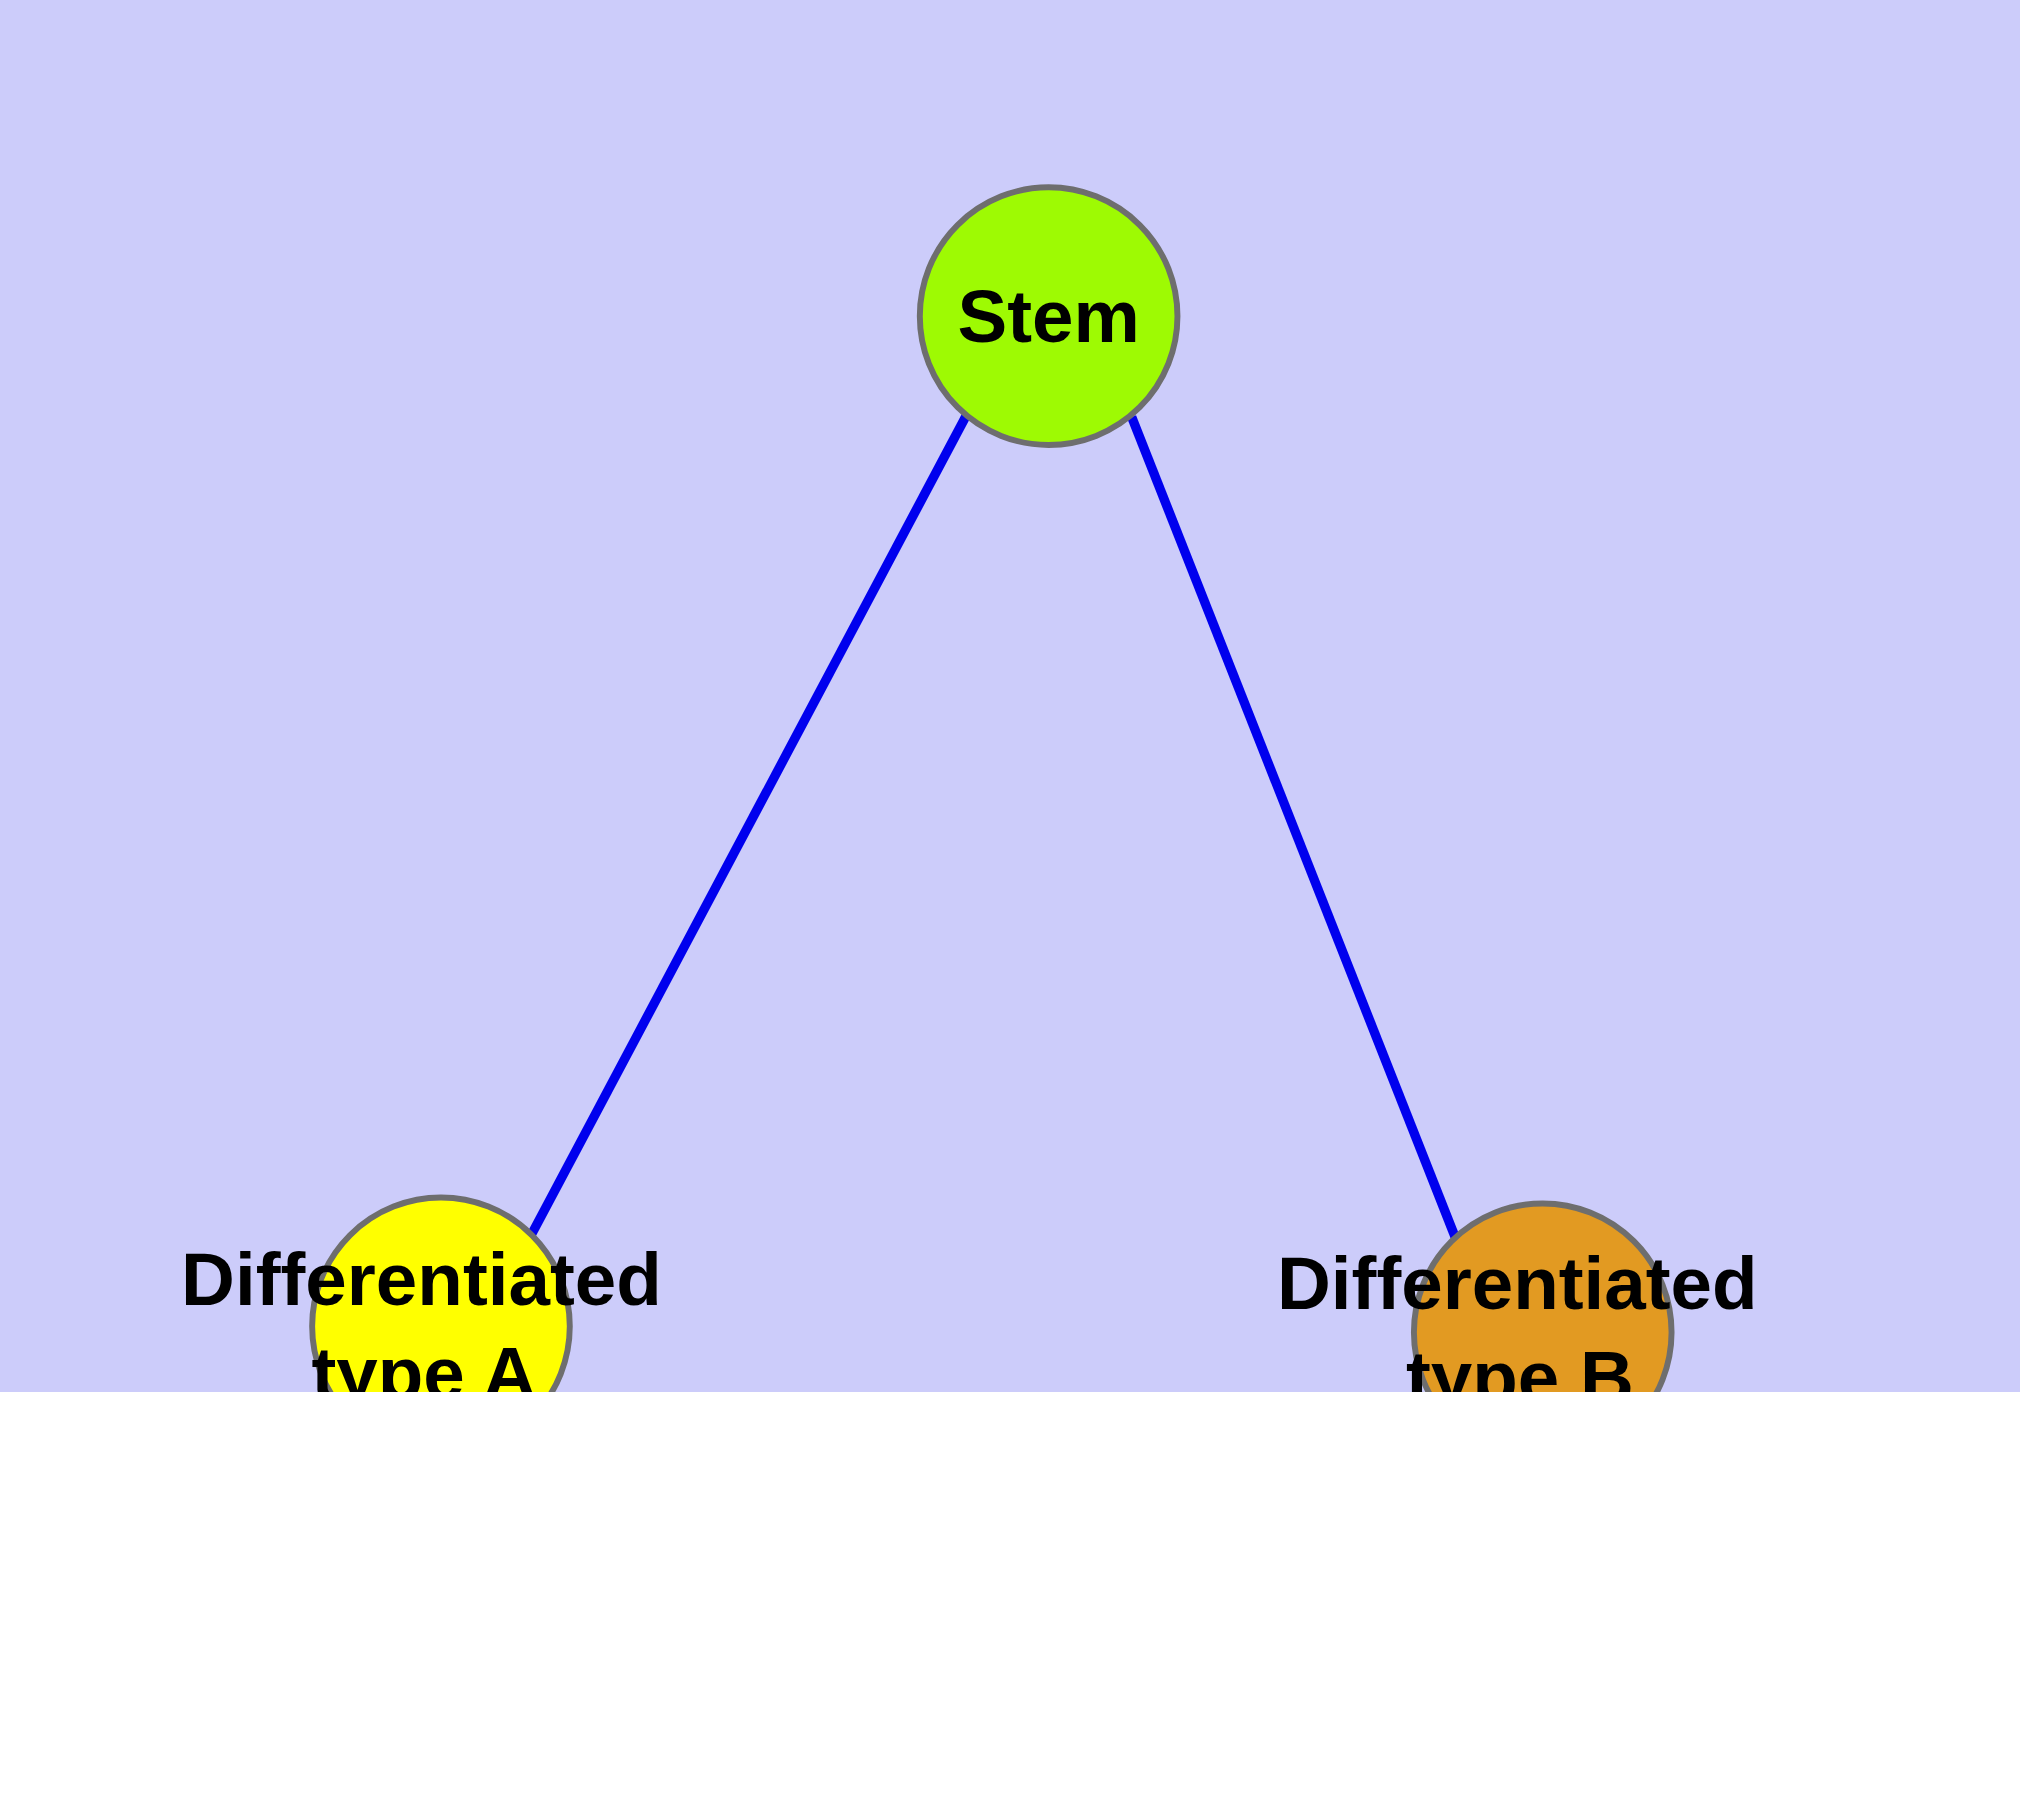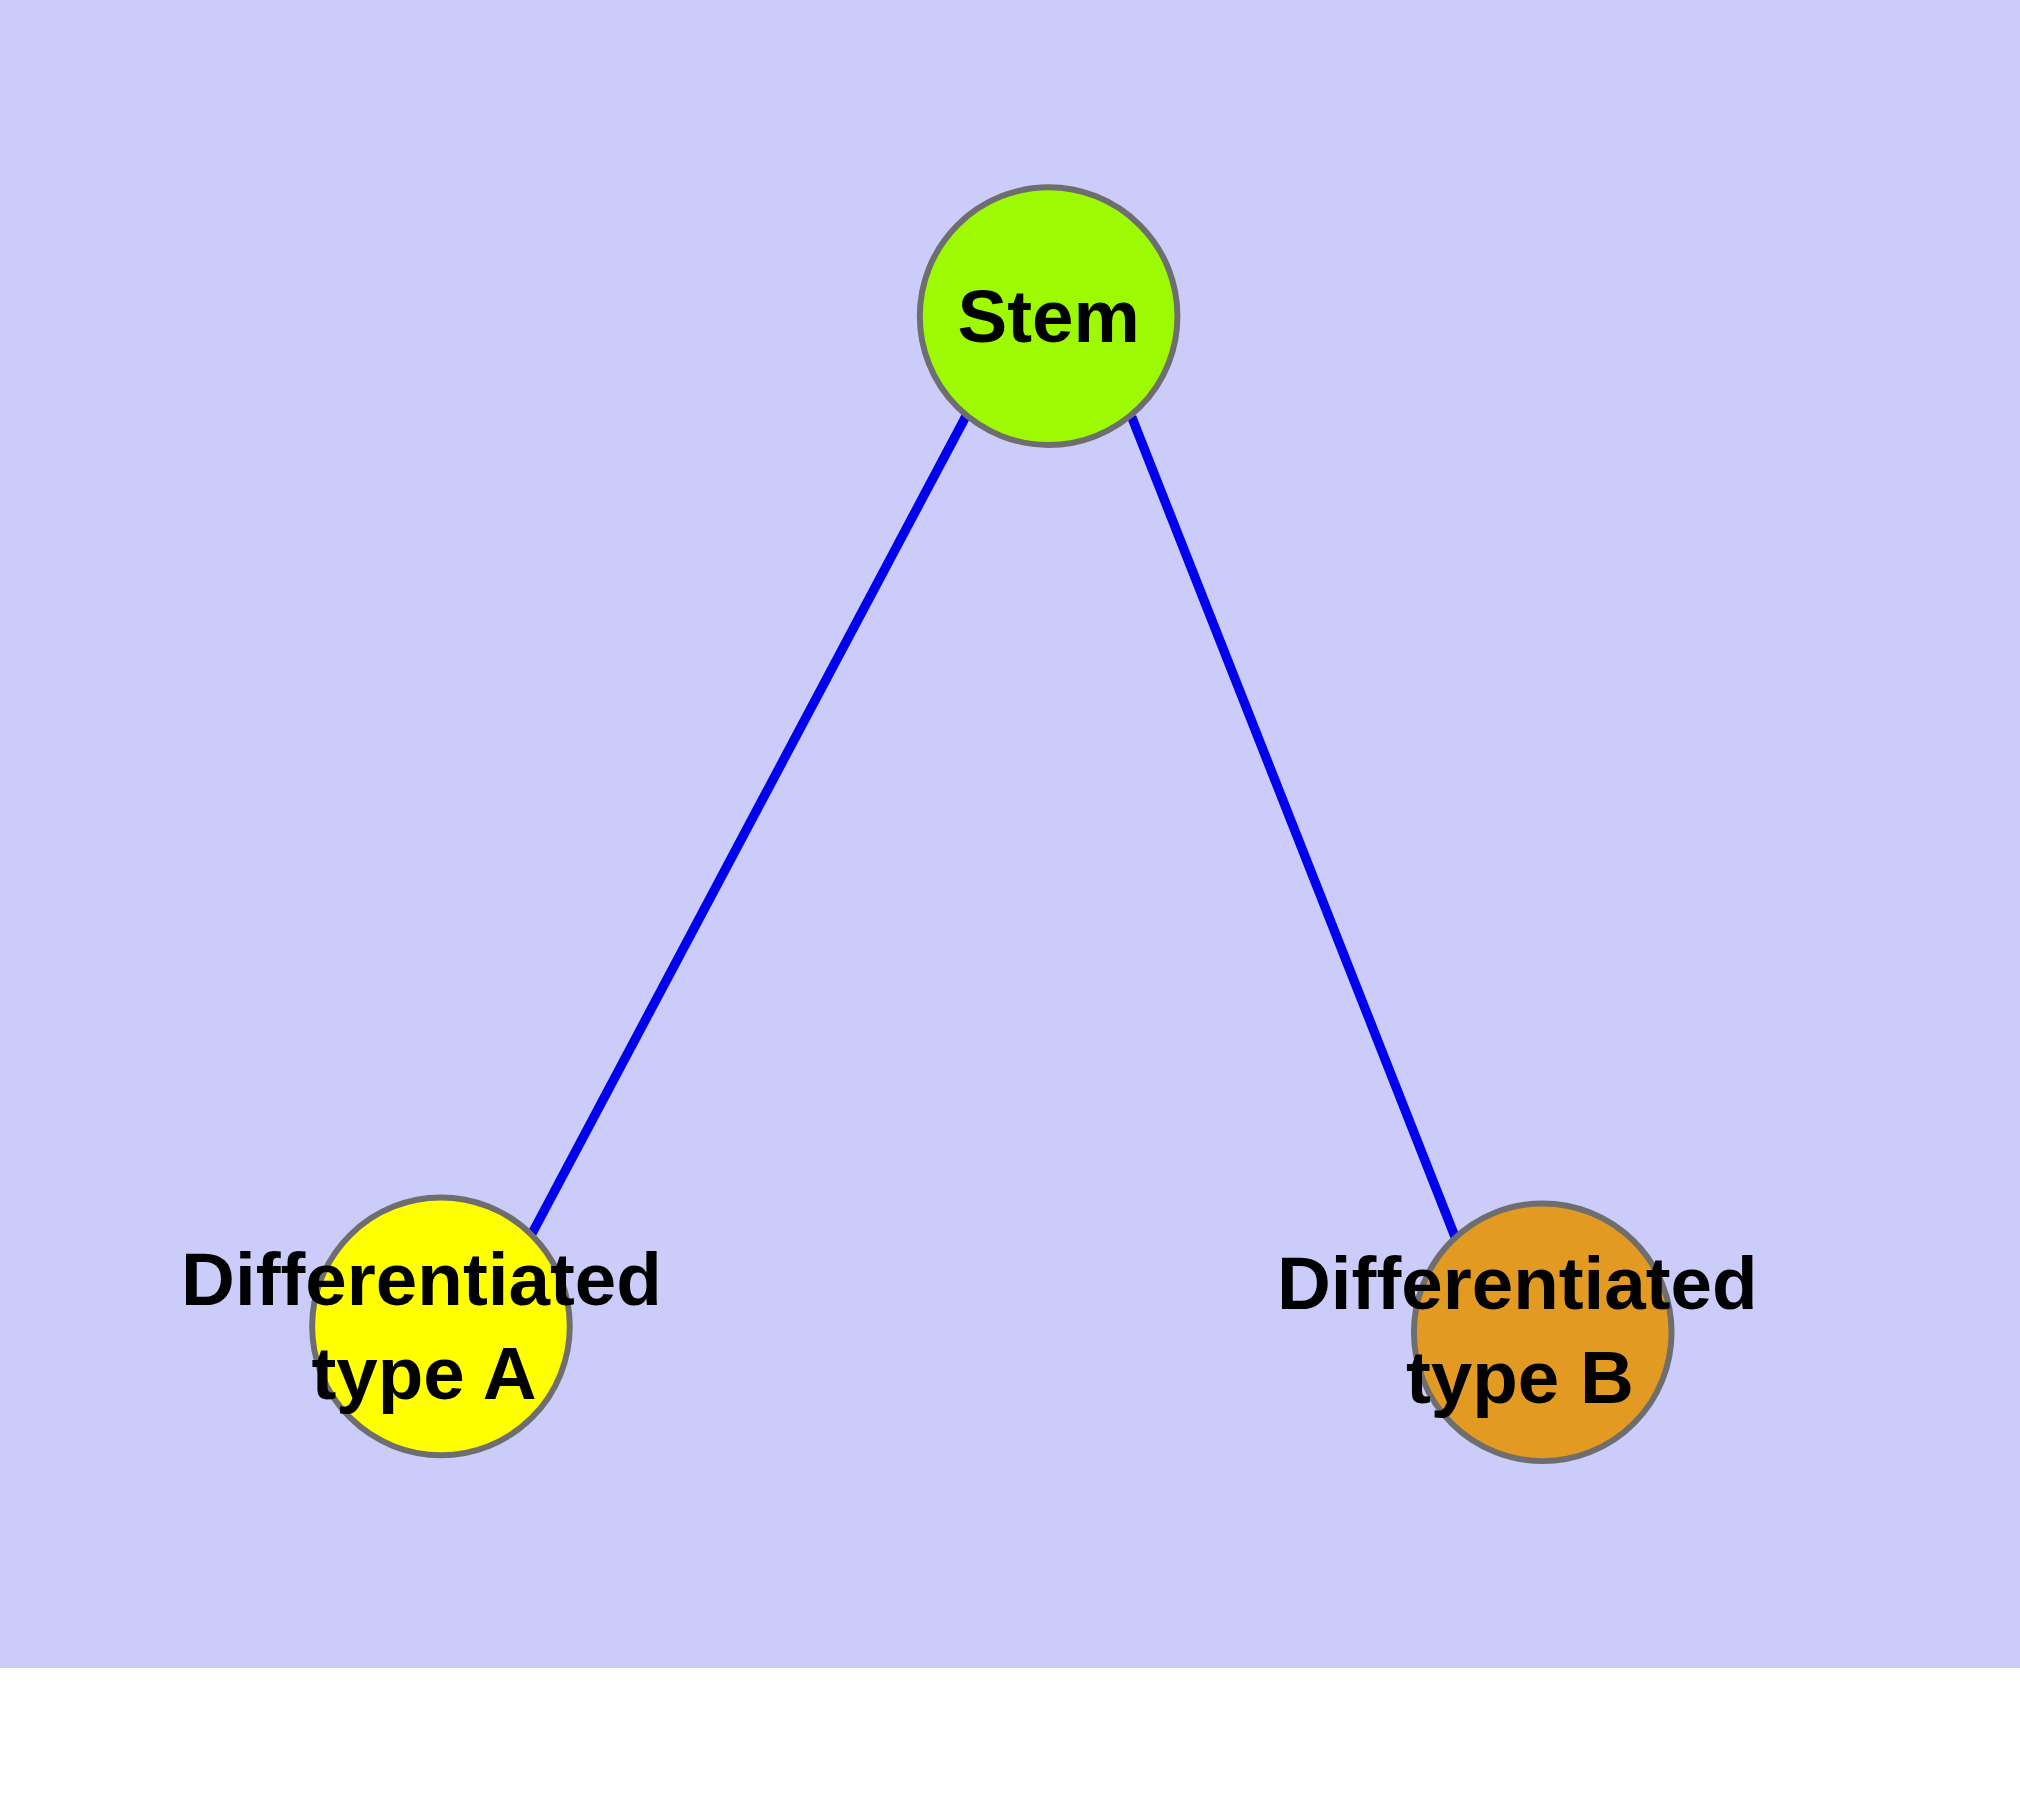--- a/index.html
+++ b/index.html
@@ -4,21 +4,21 @@
 <title>Cell Differentiation Graph</title>
 <style>
   html, body {
     margin: 0;
     padding: 0;
     background: #ffffff;
   }
   #canvas {
     position: relative;
     width: 2021px;
-    height: 1668px;
+    height: 1392px;
     background: #ccccfa;
     overflow: hidden;
     font-family: "Liberation Sans", "DejaVu Sans", sans-serif;
   }
   #graph-svg {
     position: absolute;
     left: 0;
     top: 0;
     width: 2021px;
     height: 1812px;

